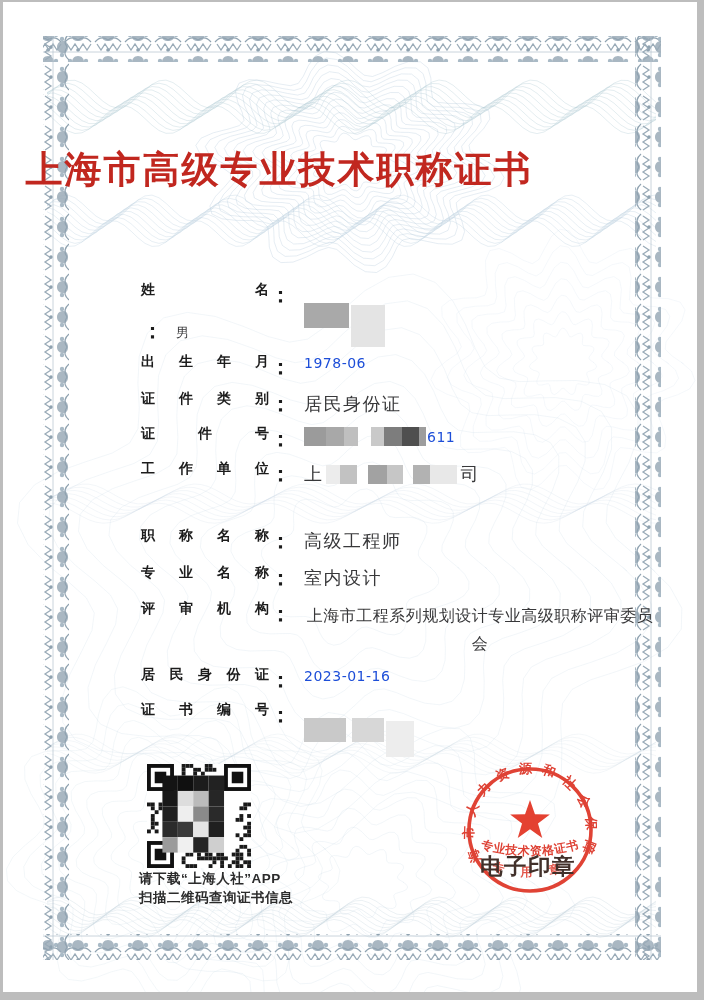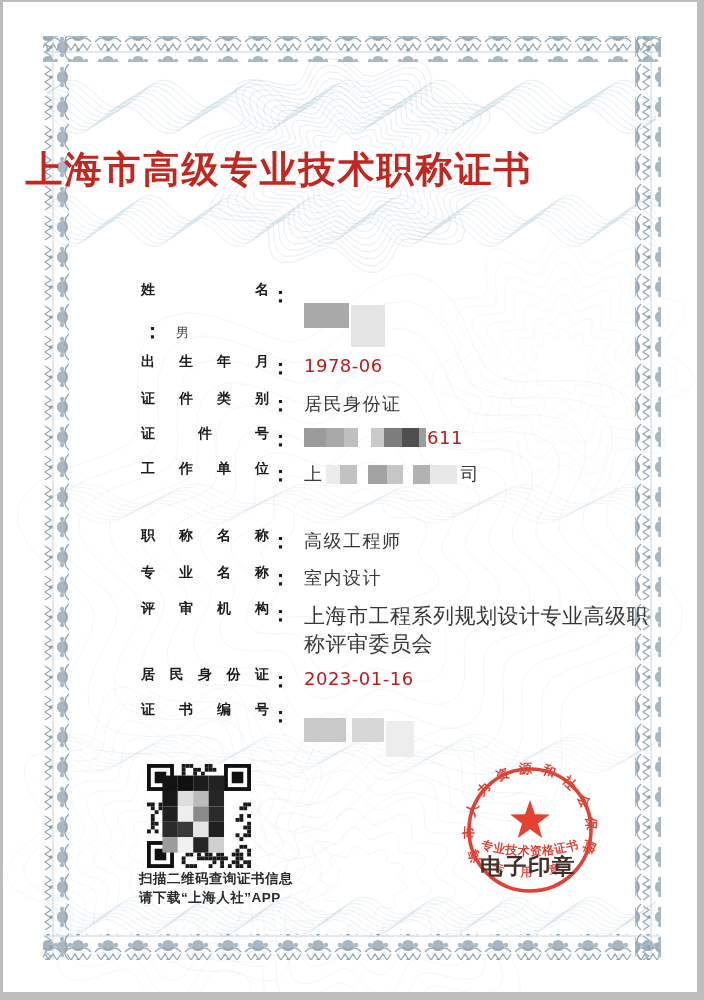--- a/index.html
+++ b/index.html
@@ -22,21 +22,21 @@
   }
   .row{position:absolute;left:138px;display:flex;align-items:flex-start;}
   .lbl{
     display:inline-block;width:128px;
     text-align:justify;text-align-last:justify;
     font-weight:bold;font-size:14px;color:#1c1c1c;white-space:nowrap;
   }
   .colon{font-weight:bold;font-size:21px;color:#1c1c1c;margin-left:1px;}
   .val{margin-left:13px;padding-top:2px;}
   .kai{font-family:"DejaVu Serif","Liberation Serif",serif;color:#38383a;font-size:18px;letter-spacing:1.5px;}
-  .num{font-family:"DejaVu Sans","Liberation Sans",sans-serif;color:#b91c1c;font-size:18px;letter-spacing:0.5px;}
+  .num{font-family:"DejaVu Sans","Liberation Sans",sans-serif;color:#1d4ed8;font-size:14px;letter-spacing:0.5px;}
   .small-val{font-size:13px;padding-top:7px;}
   .revorg-val{width:352px;line-height:28px;}
   .valflex{display:flex;align-items:center;margin-left:13px;padding-top:2px;}
   .blk{display:inline-block;}
   .qr-caption{
     position:absolute;left:136px;top:867px;
     font-size:13.5px;font-weight:bold;color:#2b2b2b;line-height:19px;
     letter-spacing:0.5px;
   }
   #qrbox{position:absolute;left:142px;top:762px;width:108px;height:104px;}
@@ -231,21 +231,21 @@
 
     <div class="row" style="top:562px">
       <span class="lbl">专业名称</span>
         <span class="colon">：</span>
       <span class="val kai">室内设计</span>
     </div>
 
     <div class="row" style="top:598px">
       <span class="lbl">评审机构</span>
         <span class="colon">：</span>
-      <span class="val kai revorg-val" style="font-size:21px;letter-spacing:0.5px;">上海市工程系列规划设计专业高级职称评审委员会</span>
+      <span class="val kai revorg-val" style="font-size:16px;letter-spacing:0.5px;text-align:center;">上海市工程系列规划设计专业高级职称评审委员会</span>
     </div>
 
     <div class="row" style="top:664px">
       <span class="lbl">居民身份证</span>
         <span class="colon">：</span>
       <span class="val num">2023-01-16</span>
     </div>
 
     <div class="row" style="top:699px">
       <span class="lbl">证书编号</span>
@@ -369,22 +369,22 @@
         <rect x="32" y="60" width="16" height="16" fill="#3a3a3a"></rect>
         <rect x="48" y="60" width="16" height="16" fill="#e5e5e5"></rect>
         <rect x="64" y="60" width="16" height="16" fill="#202020"></rect>
         <rect x="16" y="76" width="16" height="16" fill="#9b9b9b"></rect>
         <rect x="32" y="76" width="16" height="16" fill="#f0f0f0"></rect>
         <rect x="48" y="76" width="16" height="16" fill="#242424"></rect>
         <rect x="64" y="76" width="16" height="16" fill="#cfcfcf"></rect>
       </svg>
 
     <div class="qr-caption">
+      <div>请下载“上海人社”APP</div>
       <div>扫描二维码查询证书信息</div>
-      <div>请下载“上海人社”APP</div>
     </div>
 
     <svg id="sealbox" viewBox="-75 -72 150 152">
       <g opacity="0.93">
         <circle cx="0" cy="0" r="61" fill="none" stroke="#de3526" stroke-width="3.6"></circle>
         <defs>
           <path id="ringp" d="M -47,32 A 57,57 0 1 1 47,32" fill="none"></path>
           <path id="linep" d="M -46,19 Q 0,31 46,19" fill="none"></path>
           <path id="botp" d="M -32,42 Q 0,50 32,42" fill="none"></path>
         </defs>

